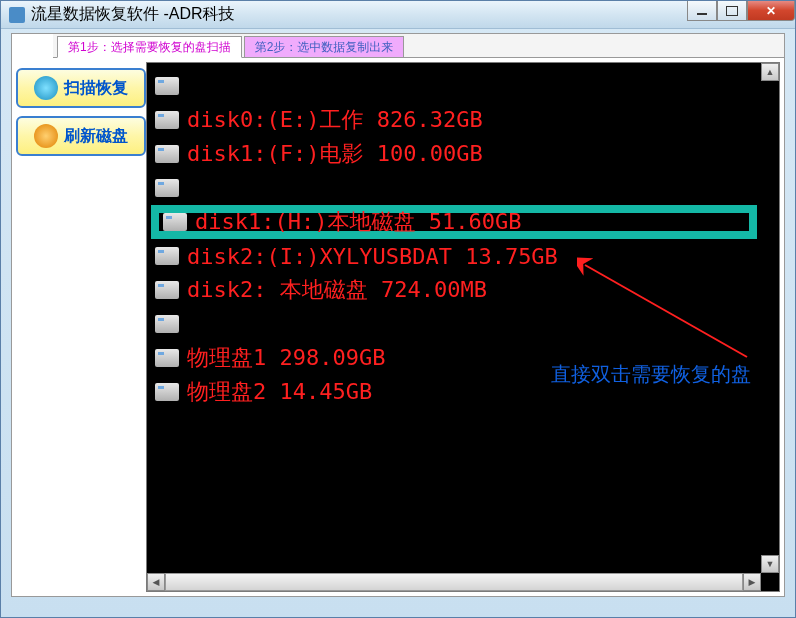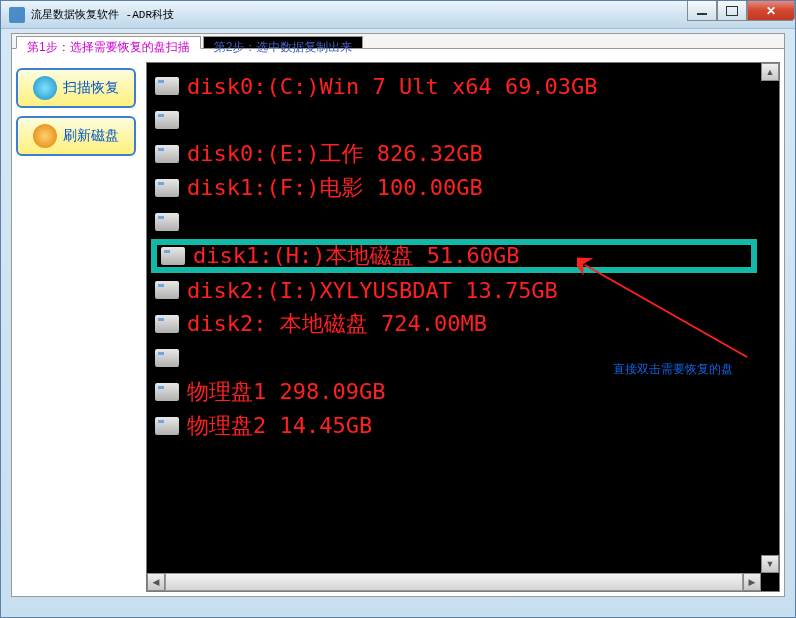--- a/index.html
+++ b/index.html
@@ -18,21 +18,21 @@
   display: flex; align-items: center;
   padding-left: 8px;
   border-bottom: 1px solid #a0bdd5;
 }
 .titlebar .app-icon {
   width: 16px; height: 16px;
   background: #4a8cc7;
   margin-right: 6px;
   border-radius: 2px;
 }
-.title-text { font-size: 11px; color: #000; font-family: Liberation Mono, monospace; }
+.title-text { font-size: 16px; color: #000; }
 
 .win-controls {
   position: absolute; top: 0; right: 0;
   display: flex; height: 20px;
 }
 .win-btn {
   width: 30px; height: 20px;
   border: 1px solid #888;
   border-top: none;
   display: flex; align-items: center; justify-content: center;
@@ -51,31 +51,32 @@
 
 .client-area {
   position: absolute;
   top: 32px; left: 10px; right: 10px; bottom: 20px;
   background: #fff;
   border: 1px solid #999;
 }
 
 .tabstrip {
   display: flex;
-  height: 15px;
+  height: 24px;
   border-bottom: 1px solid #999;
   background: #f4f4f4;
   padding-left: 4px;
+  margin-left: 41px;
 }
 .tab {
   padding: 2px 10px;
   font-size: 12px;
   border: 1px solid #999;
   border-bottom: none;
-  background: #000000;
+  background: #f0abfc;
   margin-right: 2px;
   margin-top: 2px;
   cursor: pointer;
 }
 .tab.active {
   background: #fff;
   color: #d000d0;
   border-bottom: 1px solid #fff;
   margin-bottom: -1px;
 }
@@ -86,28 +87,28 @@
   top: 28px; left: 4px; right: 4px; bottom: 4px;
   display: flex;
   gap: 8px;
 }
 
 .sidebar {
   width: 122px;
   padding-top: 6px;
 }
 .side-btn {
-  width: 120px; height: 40px;
+  width: 130px; height: 40px;
   border: 2px solid #3a7fd0;
   border-radius: 6px;
   background: linear-gradient(to bottom, #fdfde0 0%, #fef6a8 50%, #fdf080 100%);
   display: flex; align-items: center; justify-content: center;
   gap: 6px;
   margin-bottom: 8px;
-  font-size: 14px; font-weight: normal;
+  font-size: 16px; font-weight: bold;
   color: #0055cc;
   cursor: pointer;
 }
 .side-btn .icon { width: 24px; height: 24px; border-radius: 50%; }
 .ic-scan { background: radial-gradient(circle, #7fe0ff, #1a8fc0); }
 .ic-refresh { background: radial-gradient(circle, #ffd070, #e08000); }
 .ic-save { background: radial-gradient(circle, #ffcf40, #d09000); position: relative; }
 .ic-save::after { content: "★"; position: absolute; left: 5px; top: 2px; color: #4060c0; font-size: 14px; }
 
 .list-panel {
@@ -126,41 +127,41 @@
   display: flex; align-items: center;
   height: 34px;
   font-family: "SimSun", "NSimSun", monospace;
   font-size: 22px;
   color: #ff2020;
   cursor: pointer;
   white-space: nowrap;
   padding-left: 4px;
 }
 .disk-row.selected {
-  border: 6px solid #14b8a6;
+  border: 8px solid #14b8a6;
 }
 .drive-icon {
   width: 24px; height: 18px;
   background: linear-gradient(to bottom, #e8e8e8, #b0b0b0);
   border-radius: 2px;
   margin-right: 8px;
   position: relative;
   flex-shrink: 0;
 }
 .drive-icon::after {
   content: "";
   position: absolute;
   left: 3px; top: 3px; width: 6px; height: 3px;
   background: #6fa8e0;
 }
 
 .annotation-text {
   position: absolute;
-  right: 46px; top: 298px;
-  font-size: 12px;
+  right: 28px; top: 298px;
+  font-size: 20px;
   color: #1060e0;
 }
 .arrow {
   position: absolute;
   pointer-events: none;
 }
 
 .scrollbar-v {
   position: absolute;
   right: 0; top: 0; bottom: 18px; width: 18px;
@@ -240,24 +241,20 @@
         <div class="side-btn">
           <span class="icon ic-refresh"></span>
           <span>刷新磁盘</span>
         </div>
       </div>
 
       <div class="list-panel">
         <div class="list-inner" id="disklist">
             <div class="disk-row">
               <span class="drive-icon"></span>
-              <span>disk0:(C:)Win 7 Ult x64 69.03GB</span>
-            </div>
-            <div class="disk-row">
-              <span class="drive-icon"></span>
             </div>
             <div class="disk-row">
               <span class="drive-icon"></span>
               <span>disk0:(E:)工作 826.32GB</span>
             </div>
             <div class="disk-row">
               <span class="drive-icon"></span>
               <span>disk1:(F:)电影 100.00GB</span>
             </div>
             <div class="disk-row">

